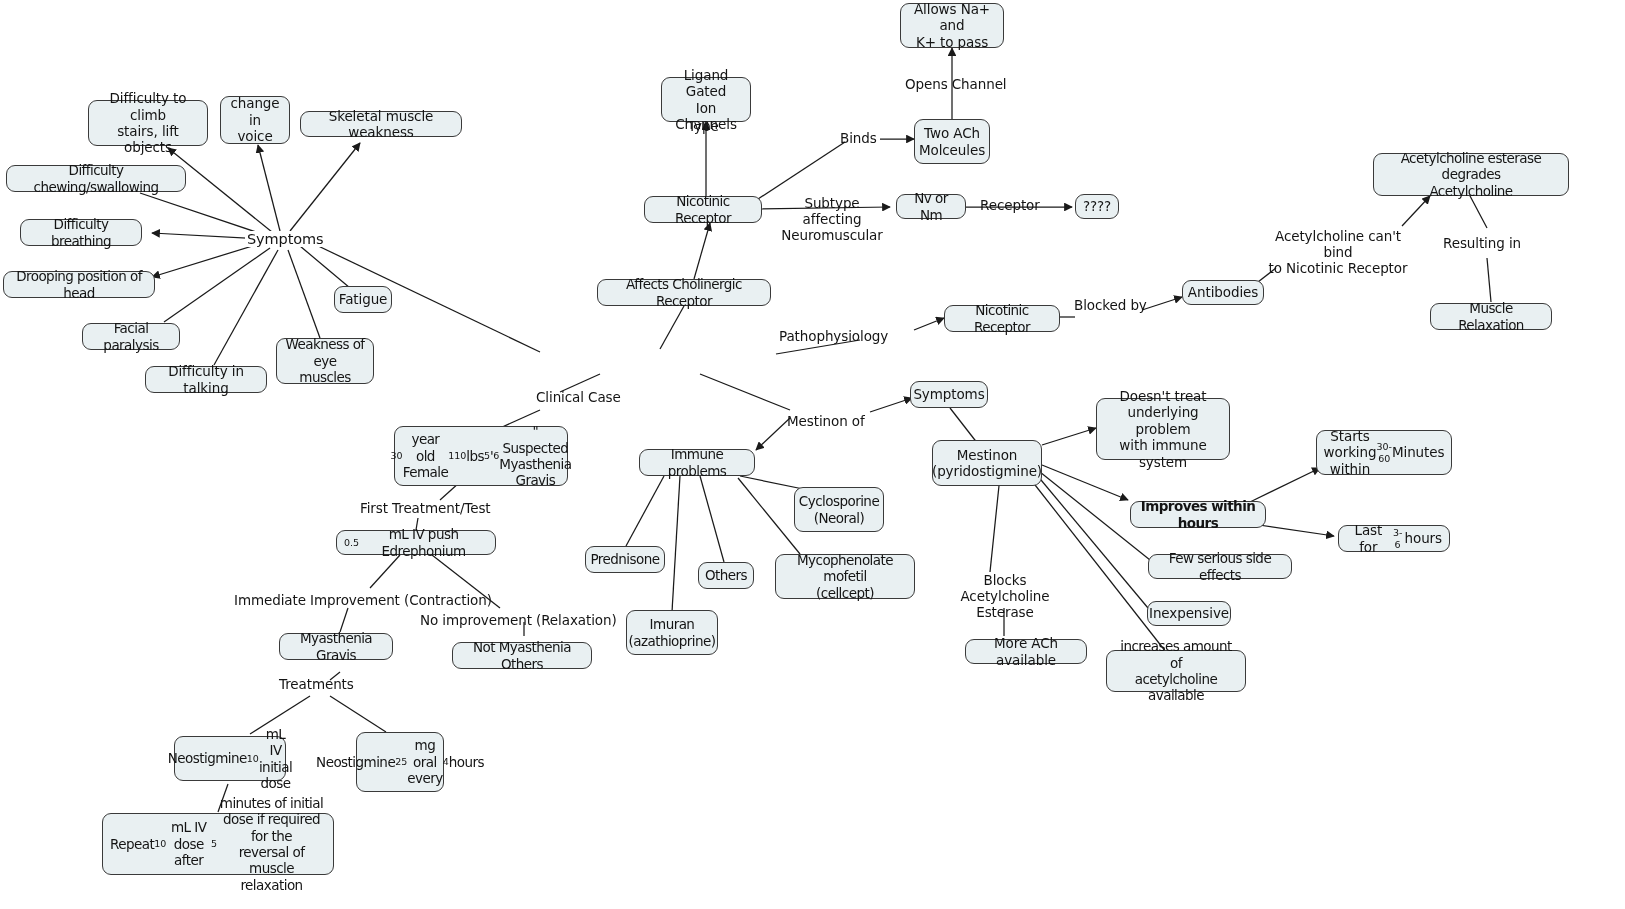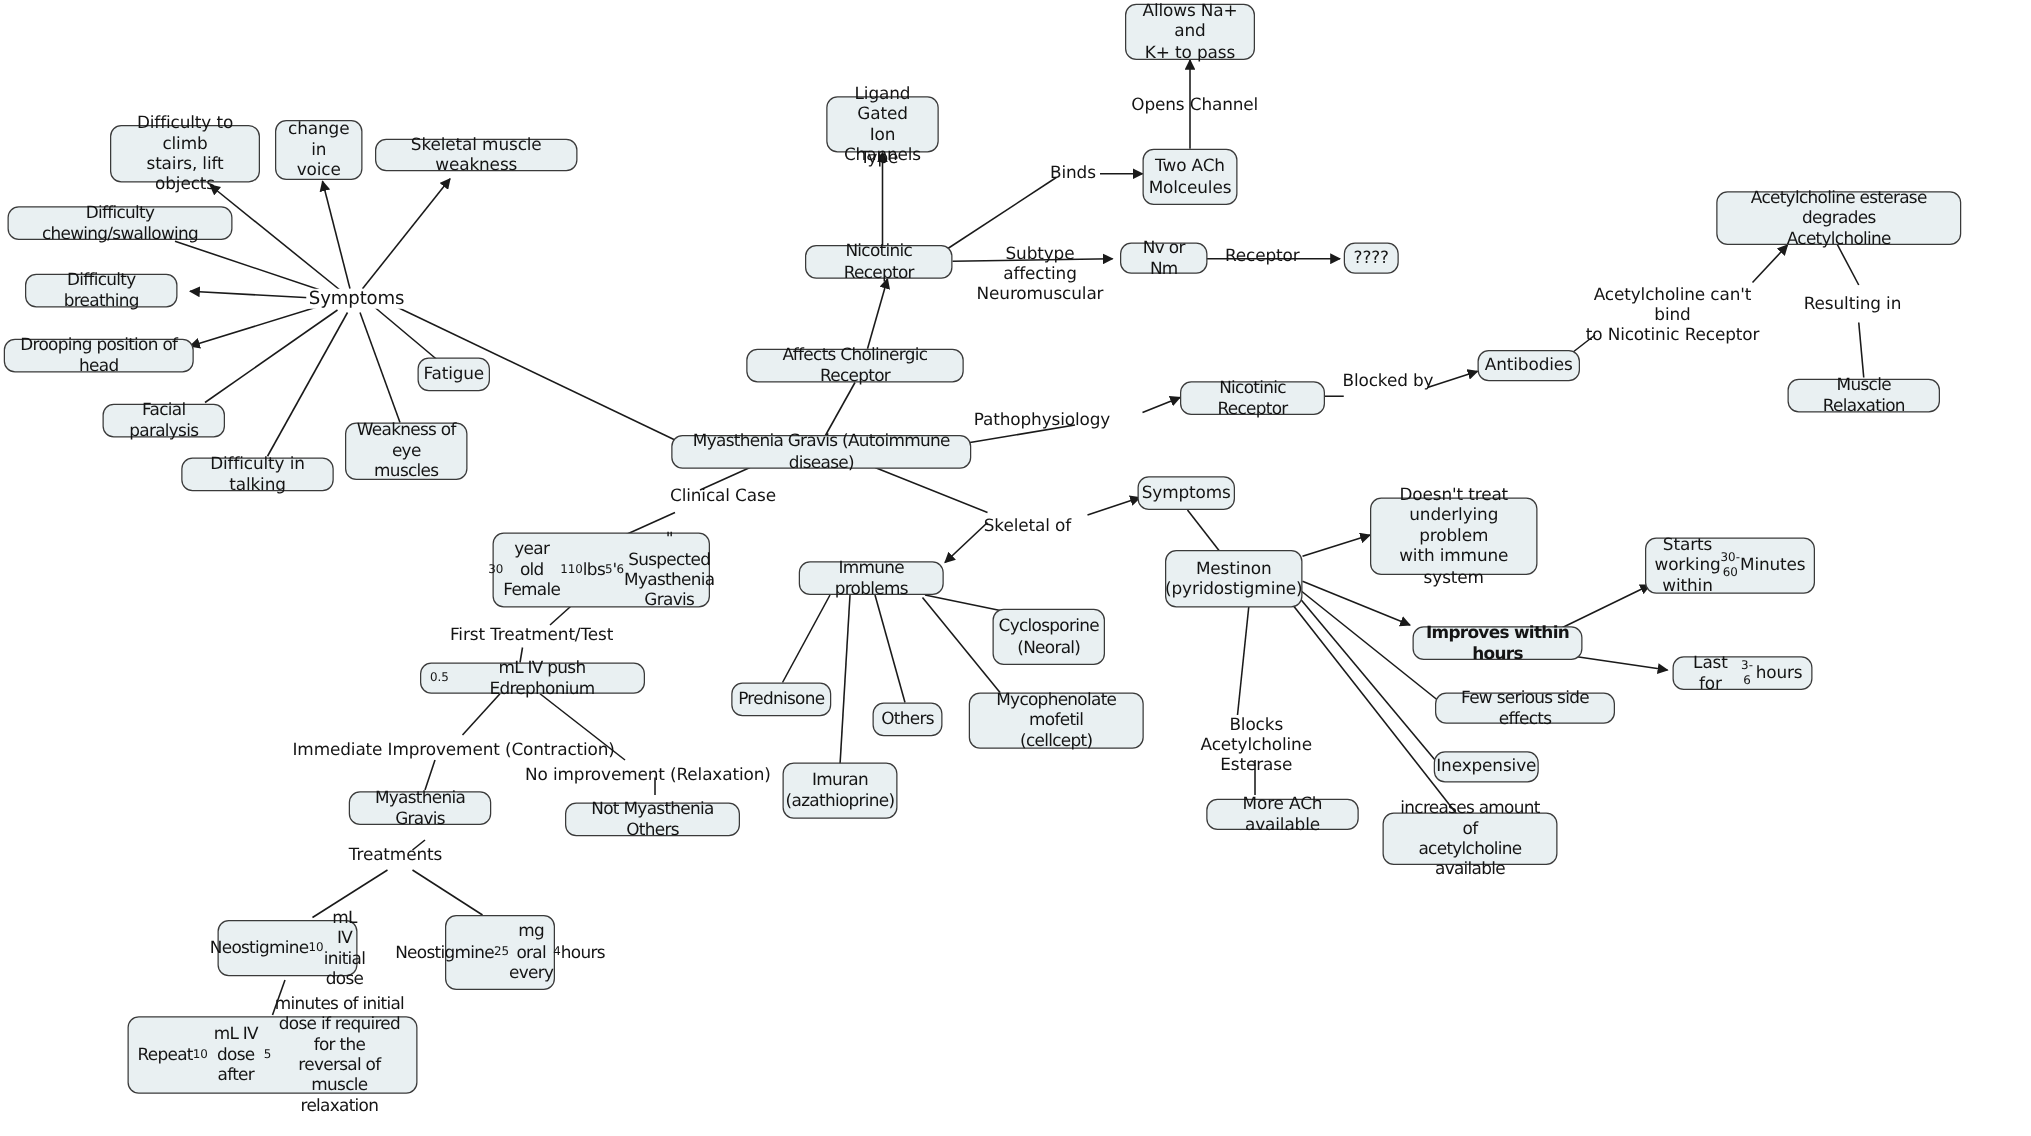--- a/index.html
+++ b/index.html
@@ -187,36 +187,35 @@
 Molceules</div>
 
   <div class="node tight" style="left:644px; top:196px; width:118px; height:27px;">Nicotinic Receptor</div>
 
   <div class="node tight" style="left:896px; top:194px; width:70px;  height:25px;">Nv or Nm</div>
 
   <div class="node" style="left:1075px; top:194px; width:44px; height:25px;">????</div>
 
   <div class="node tight" style="left:597px; top:279px; width:174px; height:27px;">Affects Cholinergic Receptor</div>
 
-  <div class="node tight" style="left:537px; top:348px; width:240px; height:27px; font-size:13.5px;">Myasthenia Gravis (Autoimmune disease)</div>
 
   <div class="node tight" style="left:944px;  top:305px; width:116px; height:27px;">Nicotinic Receptor</div>
 
   <div class="node" style="left:1182px; top:280px; width:82px; height:25px;">Antibodies</div>
 
   <div class="node tight" style="left:1373px; top:153px; width:196px; height:43px;">Acetylcholine esterase degrades
 Acetylcholine</div>
 
   <div class="node tight" style="left:1430px; top:303px; width:122px; height:27px;">Muscle Relaxation</div>
 
   <div class="node tight" style="left:394px; top:426px; width:174px; height:60px;"><span class="num">30</span> year old Female
 <span class="num">110</span> lbs <span class="num">5</span>'<span class="num">6</span>"
 Suspected Myasthenia Gravis</div>
 
-  <div class="node tight" style="left:336px; top:530px; width:180px; height:25px;"><span class="num">0.5</span> mL IV push Edrephonium</div>
+  <div class="node tight" style="left:336px; top:530px; width:160px; height:25px;"><span class="num">0.5</span> mL IV push Edrephonium</div>
 
   <div class="node tight" style="left:279px; top:633px; width:114px; height:27px;">Myasthenia Gravis</div>
 
   <div class="node tight" style="left:452px; top:642px; width:140px; height:27px;">Not Myasthenia Others</div>
 
   <div class="node tight" style="left:174px; top:736px; width:112px; height:45px;">Neostigmine
 <span class="num">10</span> mL IV initial dose</div>
 
   <div class="node tight" style="left:356px; top:732px; width:88px; height:60px;">Neostigmine
 <span class="num">25</span> mg oral
@@ -289,18 +288,18 @@
   <div class="edge-label" style="left:536px; top:390px;">Clinical Case</div>
 
   <div class="edge-label" style="left:360px; top:501px;">First Treatment/Test</div>
 
   <div class="edge-label" style="left:234px; top:593px;">Immediate Improvement (Contraction)</div>
 
   <div class="edge-label" style="left:420px; top:613px;">No improvement (Relaxation)</div>
 
   <div class="edge-label" style="left:279px; top:677px;">Treatments</div>
 
-  <div class="edge-label" style="left:787px; top:414px;">Skeletal of</div>
+  <div class="edge-label" style="left:787px; top:414px;">Mestinon of</div>
 
   <div class="edge-label" style="left:943px; top:573px; width:124px;">Blocks Acetylcholine
 Esterase</div>
 
 </div>
 
 </body></html>

